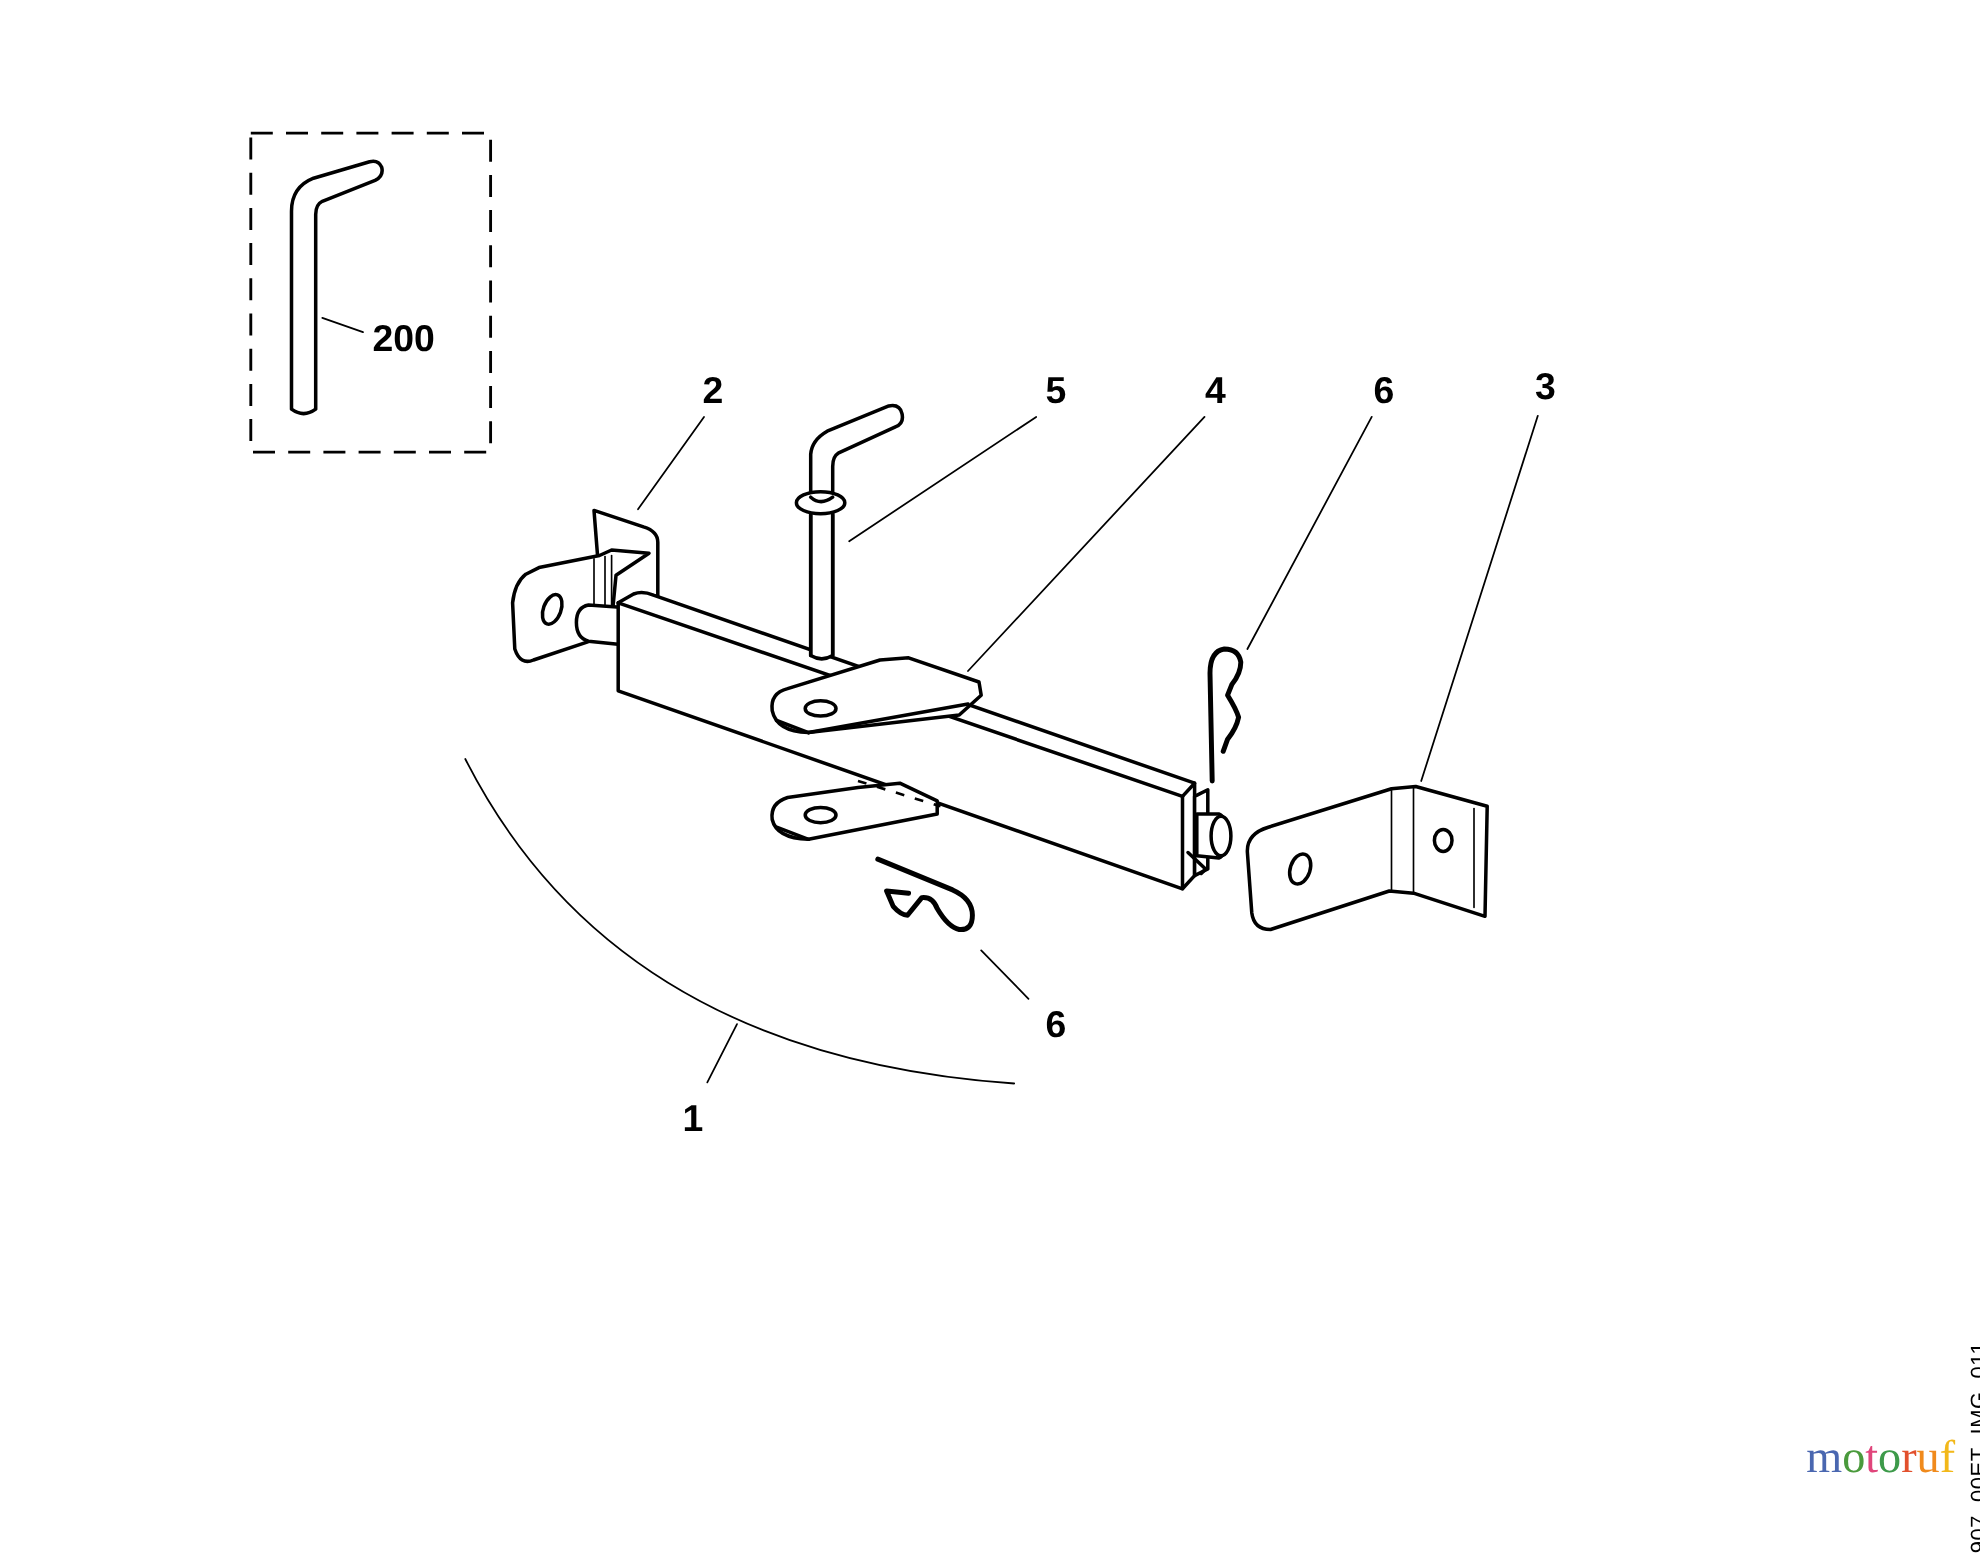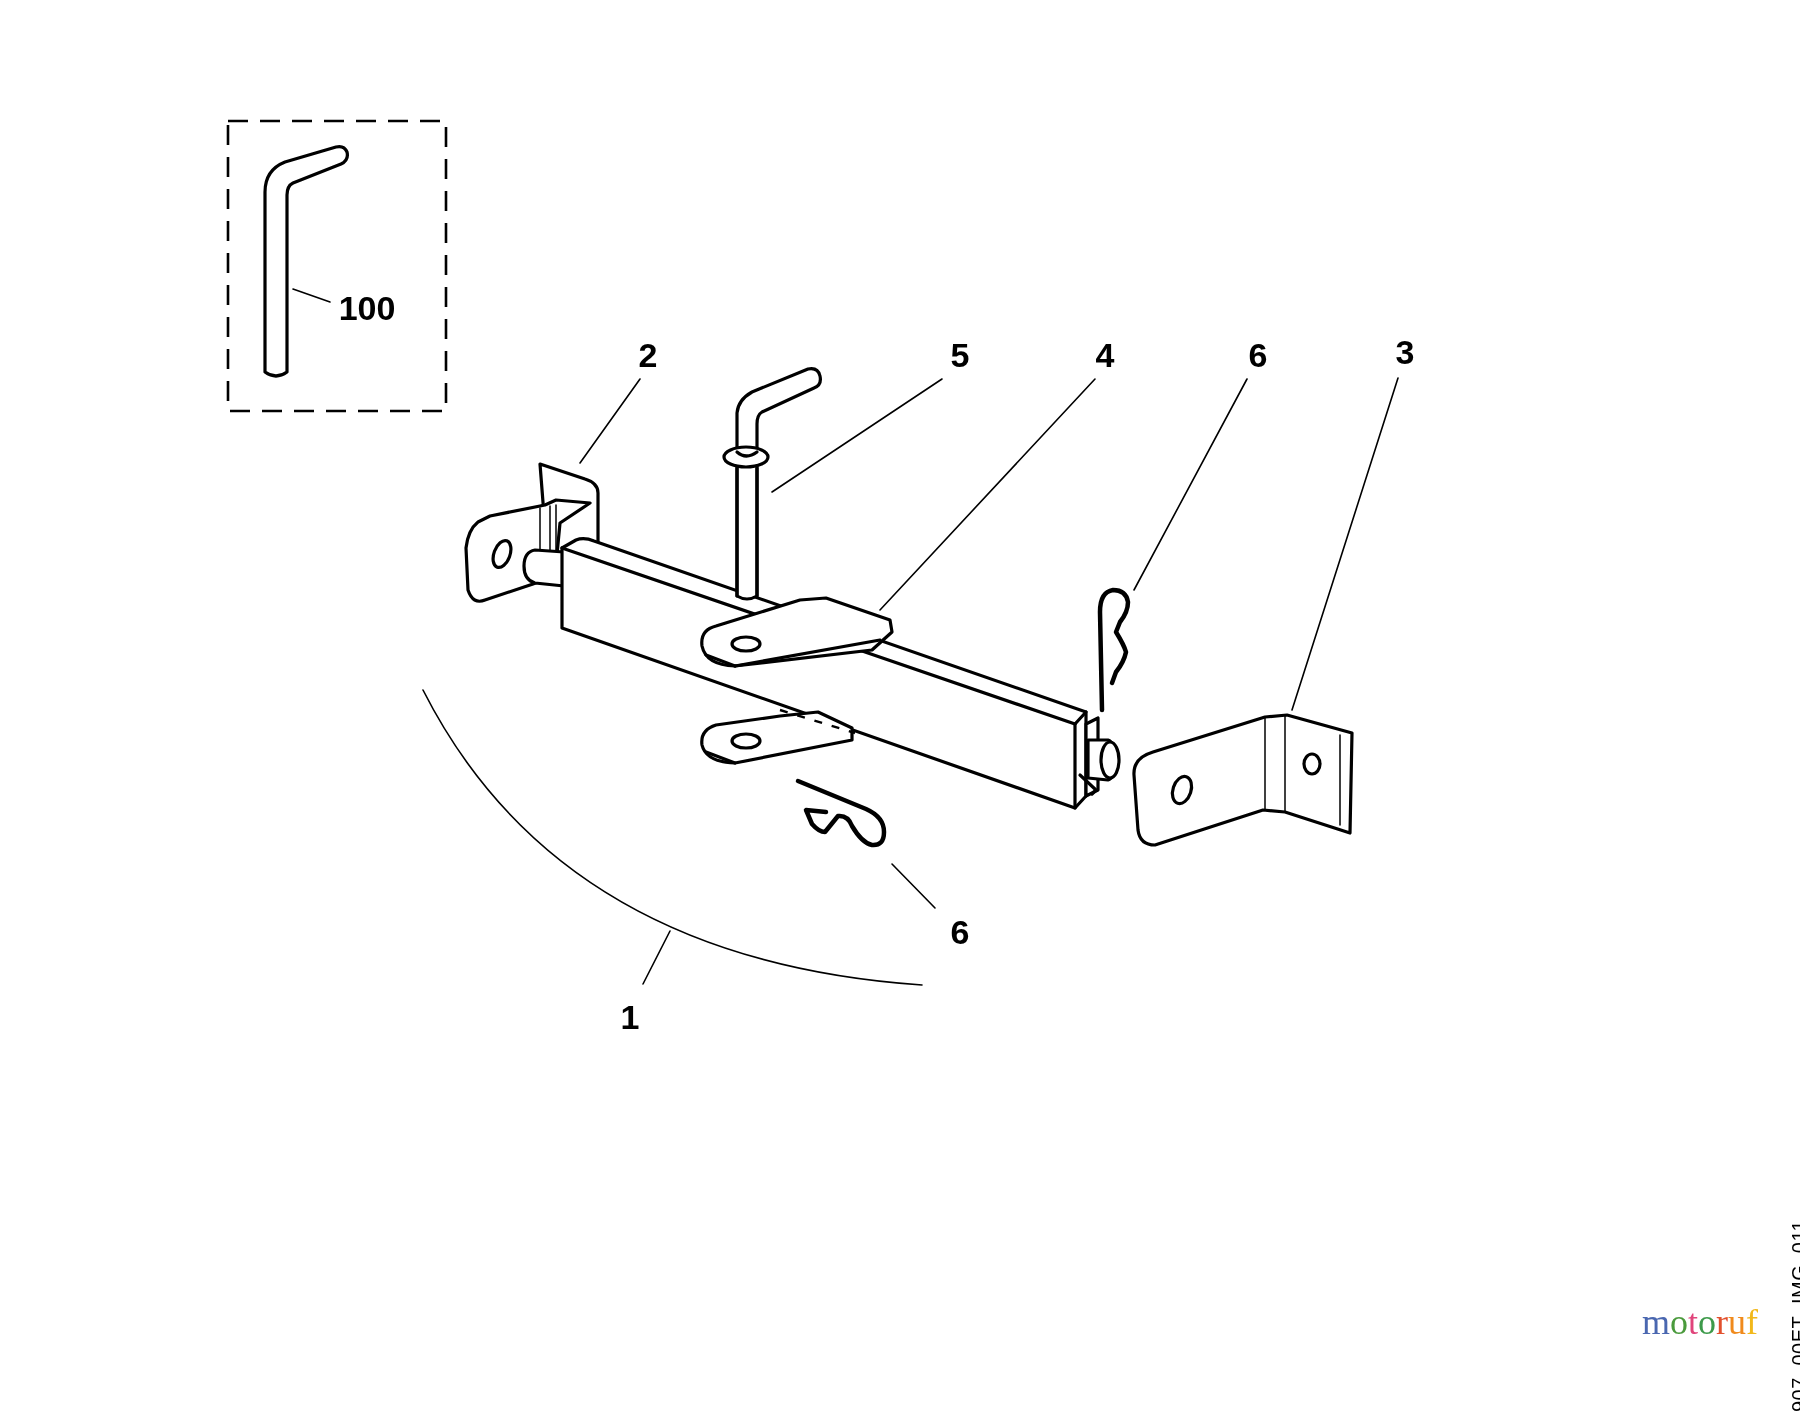--- a/index.html
+++ b/index.html
@@ -1,20 +1,20 @@
 <!DOCTYPE html>
 <html><head>
 <meta charset="utf-8">
 <style>
   html, body { margin: 0; padding: 0; background: #ffffff; }
   body { width: 1800px; height: 1420px; position: relative; overflow: hidden; font-family: "Liberation Sans", sans-serif; }
   #canvas { position: absolute; left: 0; top: 0; width: 1800px; height: 1420px; }
   .callout { position: absolute; font-family: "Liberation Sans", sans-serif; font-weight: bold; font-size: 34px; color: #000; line-height: 1; transform: translate(-50%, -50%); white-space: nowrap; }
   .image-id { position: absolute; left: 1788px; top: 1412px; transform-origin: 0 0; transform: rotate(-90deg); font-family: "Liberation Sans", sans-serif; font-size: 20px; color: #000; white-space: nowrap; letter-spacing: 0.5px; }
-  .watermark { position: absolute; left: 1642px; top: 1304px; font-family: "Liberation Serif", serif; font-size: 36px; line-height: 1; white-space: nowrap; text-decoration: underline; }
+  .watermark { position: absolute; left: 1642px; top: 1304px; font-family: "Liberation Serif", serif; font-size: 42px; line-height: 1; white-space: nowrap; text-decoration: underline; }
   .watermark span { display: inline-block; }
   svg .ink { fill: none; stroke: #000; stroke-width: 3.2; stroke-linejoin: round; stroke-linecap: round; }
   svg .ink-fill { fill: #ffffff; stroke: #000; stroke-width: 3.2; stroke-linejoin: round; stroke-linecap: round; }
   svg .thin { fill: none; stroke: #000; stroke-width: 1.5; stroke-linecap: round; }
   svg .leader { fill: none; stroke: #000; stroke-width: 1.6; stroke-linecap: round; }
   svg .dash-box { fill: none; stroke: #000; stroke-width: 2.6; stroke-dasharray: 20 12; }
   svg .clip { fill: none; stroke: #000; stroke-width: 4.5; stroke-linecap: round; stroke-linejoin: round; }
   svg .hidden-line { fill: none; stroke: #000; stroke-width: 2.4; stroke-dasharray: 8 10; }
 </style>
 </head>
@@ -94,21 +94,21 @@
     <line class="leader" x1="640" y1="379" x2="580" y2="463"></line>
     <line class="leader" x1="942" y1="379" x2="772" y2="492"></line>
     <line class="leader" x1="1095" y1="379" x2="880" y2="610"></line>
     <line class="leader" x1="1247" y1="379" x2="1134" y2="590"></line>
     <line class="leader" x1="1398" y1="378" x2="1292" y2="710"></line>
     <line class="leader" x1="892" y1="864" x2="935" y2="908"></line>
     <line class="leader" x1="643" y1="984" x2="670" y2="931"></line>
   </g>
 </svg>
 
-<div class="callout" style="left:367px; top:308px;">100</div>
+<div class="callout" style="left:367px; top:308px;">200</div>
 <div class="callout" style="left:648px; top:355px;">2</div>
 <div class="callout" style="left:960px; top:355px;">5</div>
 <div class="callout" style="left:1105px; top:355px;">4</div>
 <div class="callout" style="left:1258px; top:355px;">6</div>
 <div class="callout" style="left:1405px; top:352px;">3</div>
 <div class="callout" style="left:960px; top:932px;">6</div>
 <div class="callout" style="left:630px; top:1017px;">1</div>
 
 <div class="image-id">907_00ET_IMG_011</div>
 

